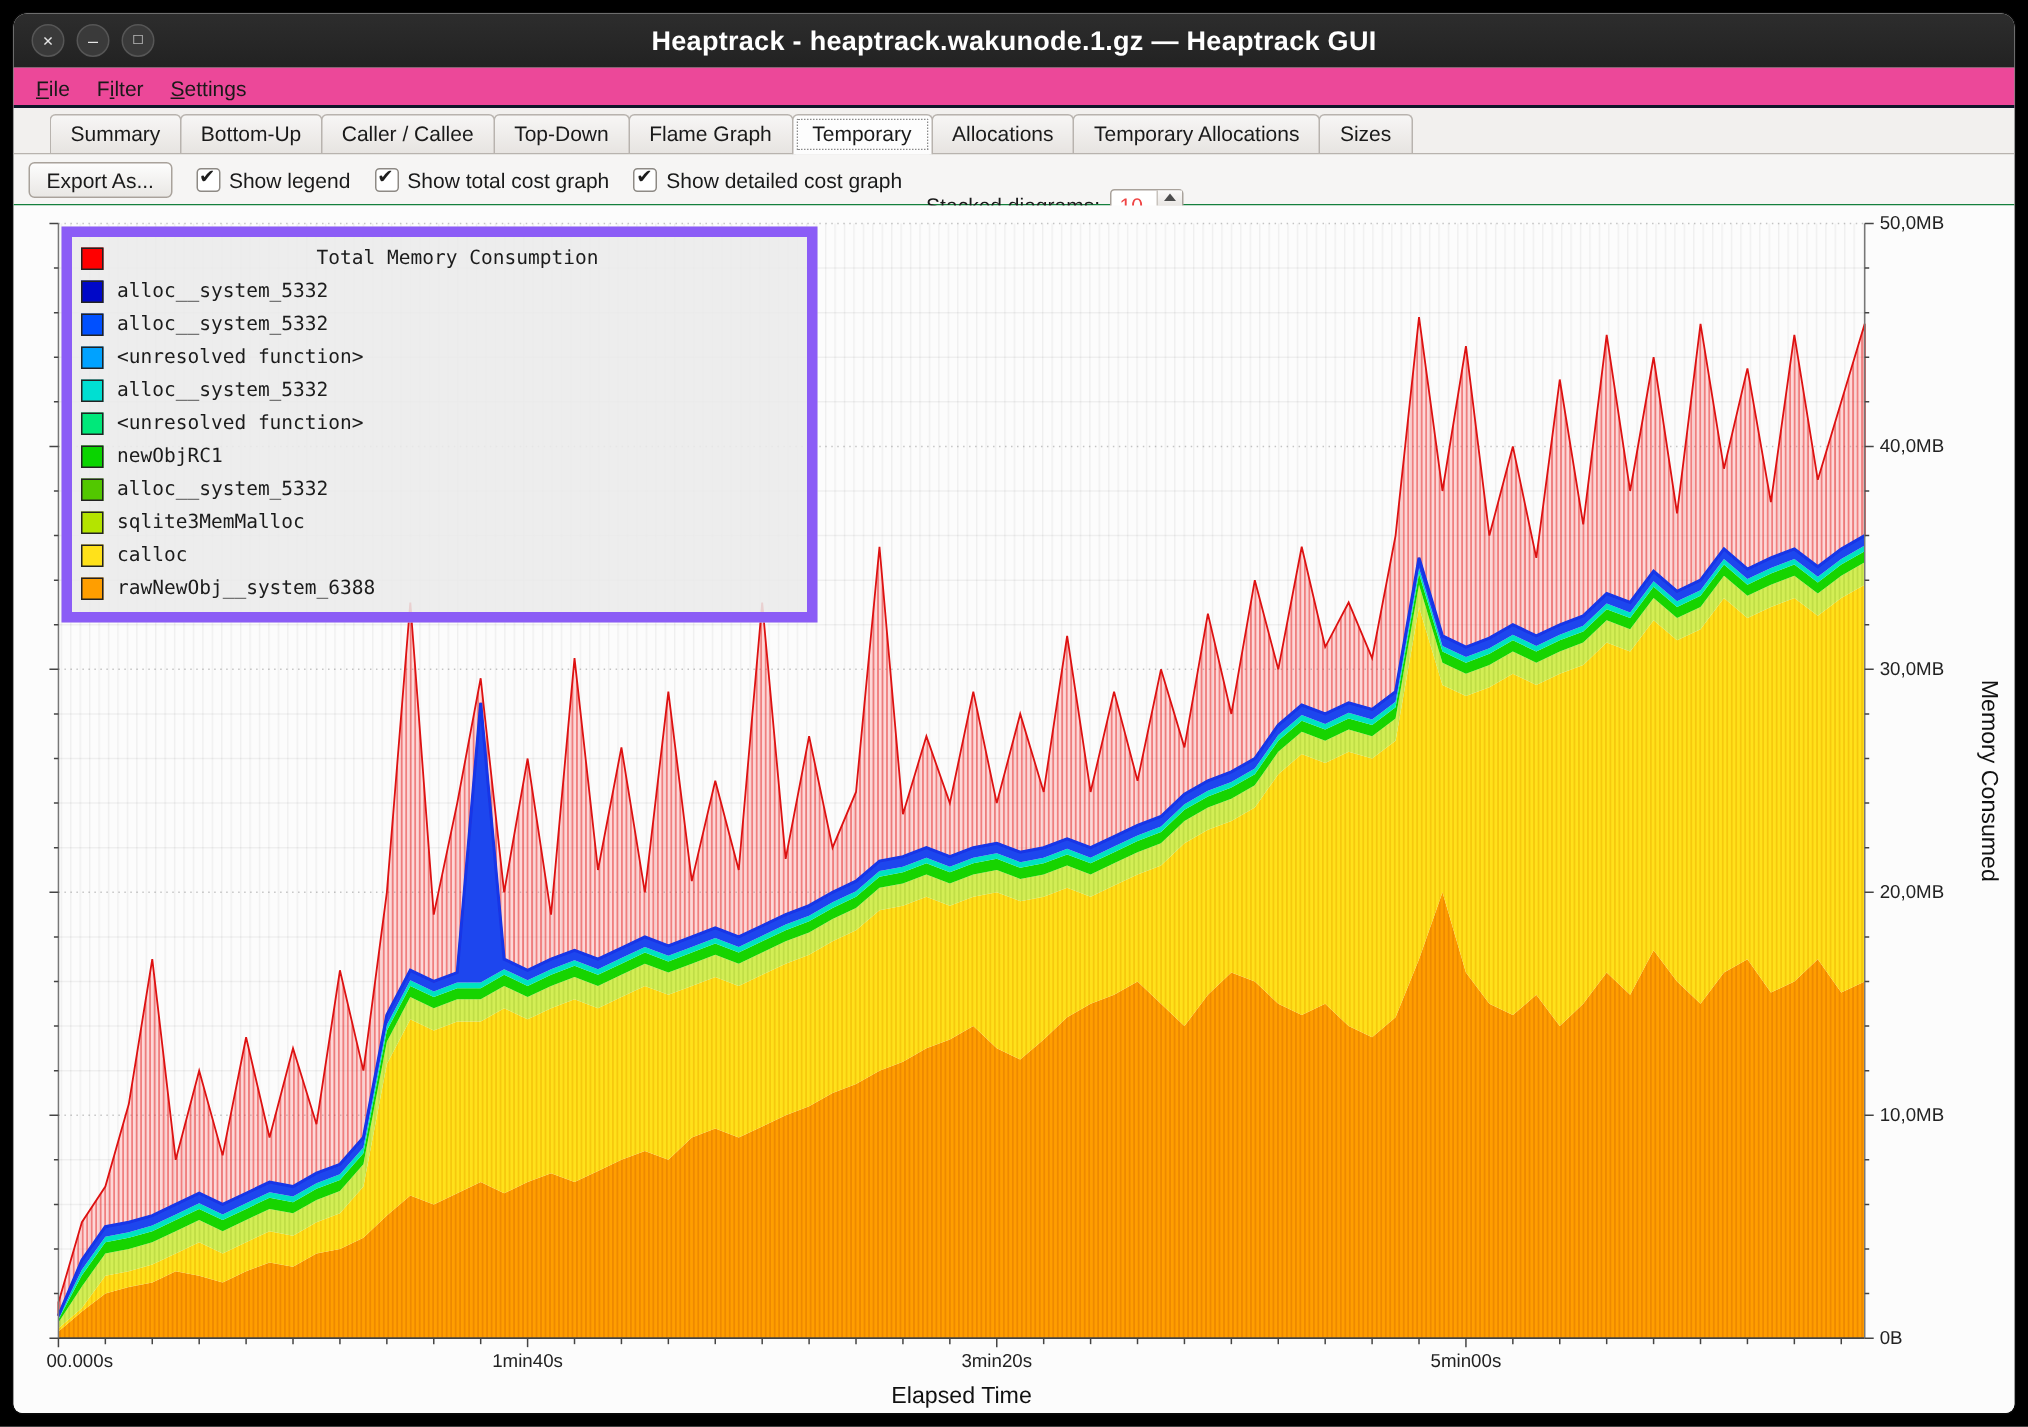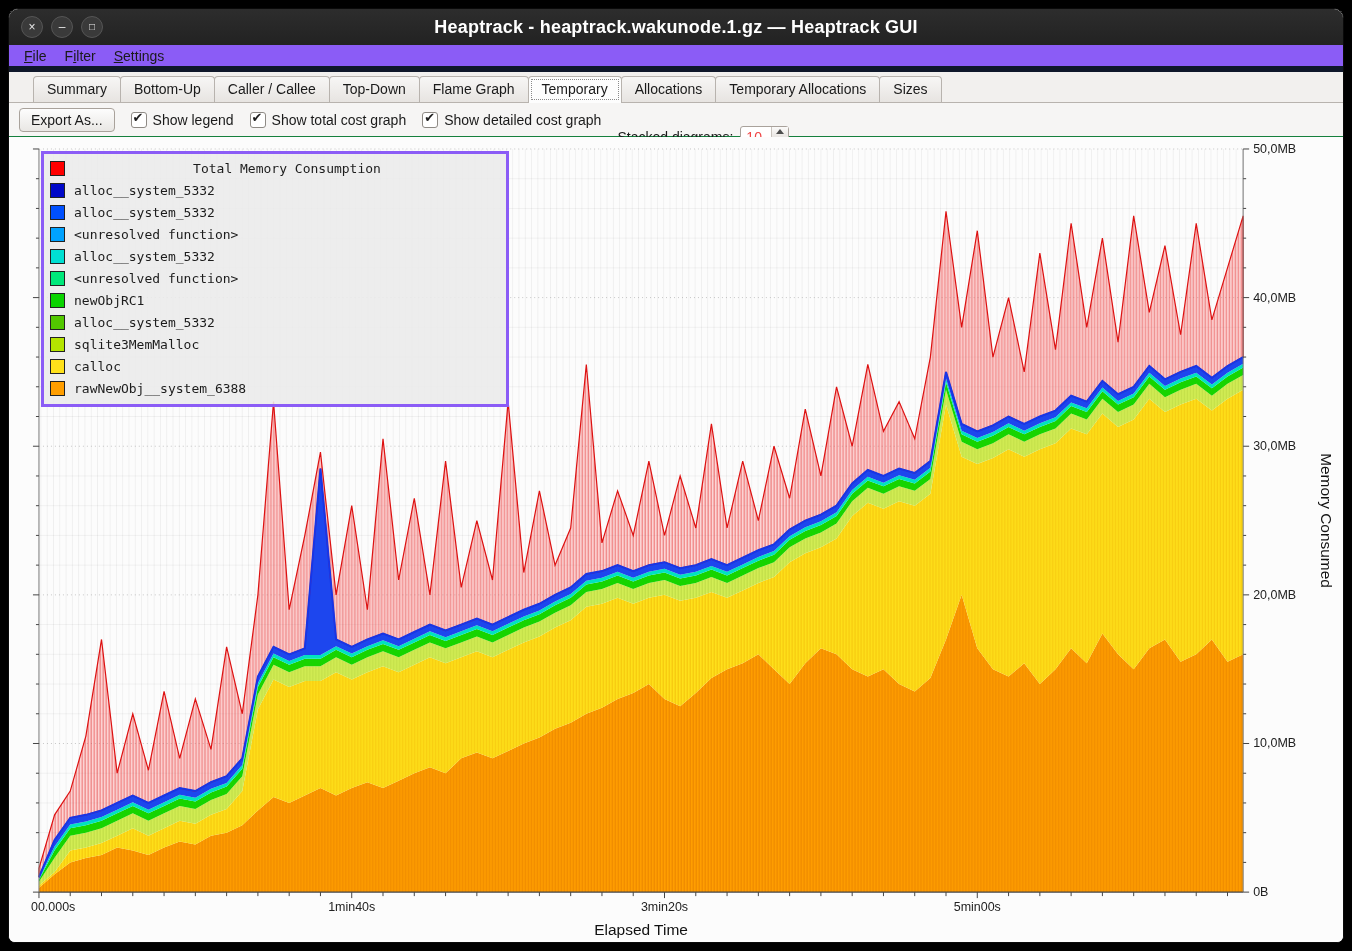--- a/index.html
+++ b/index.html
@@ -10,22 +10,22 @@
 
   
   .titlebar { height:36px; background:linear-gradient(#2d2d2d,#222); display:flex; align-items:center; position:relative; flex:0 0 36px; }
   .win-controls { position:absolute; left:12px; top:7px; display:flex; gap:8px; }
   .win-btn { width:22px; height:22px; border-radius:50%; background:#3a3a3a; border:1px solid #565656;
              color:#e6e6e6; font-size:12px; line-height:20px; text-align:center; cursor:default; }
   .win-btn.max { font-size:10px; }
   .win-title { margin:0 auto; color:#ffffff; font-weight:bold; font-size:18px; letter-spacing:.2px; }
 
   
-  .menubar { height:27px; flex:0 0 27px; background:#8b5cf6; display:flex; align-items:center; padding-left:6px;
-             border-bottom:6px solid #0f172a; font-size:14px; color:#1a1a1a; }
+  .menubar { height:27px; flex:0 0 27px; background:#ec4899; display:flex; align-items:flex-end; padding-left:6px;
+             border-bottom:2px solid #0f172a; font-size:14px; color:#1a1a1a; }
   .menu-item { padding:3px 9px; border-radius:3px; }
   .mn { text-decoration:underline; }
 
   
   .tabbar { height:31px; flex:0 0 31px; background:#f2f0ee; display:flex; align-items:flex-end; padding:4px 0 0 24px;
             border-bottom:1px solid #b8b3ae; }
   .tab { padding:4px 13px 5px 13px; font-size:14px; color:#1a1a1a; background:linear-gradient(#f7f6f5,#e7e4e1);
          border:1px solid #b8b3ae; border-bottom:none; border-radius:4px 4px 0 0; margin-right:-1px; white-space:nowrap; }
   .tab.active { background:#fdfdfd; position:relative; z-index:2; margin-bottom:-1px; padding-bottom:6px;
                 outline:1px dotted #8a8a8a; outline-offset:-4px; }
@@ -44,22 +44,22 @@
   .spin-value { width:30px; padding:2px 5px; font-size:14px; color:#ef4444; }
   .spin-arrows { width:17px; display:flex; flex-direction:column; border-left:1px solid #c9c4be; }
   .spin-btn { flex:1; background:linear-gradient(#fbfaf9,#e9e6e3); display:flex; align-items:center; justify-content:center; }
   .spin-btn.up { border-bottom:1px solid #c9c4be; }
   .tri-up { width:0; height:0; border-left:4px solid transparent; border-right:4px solid transparent; border-bottom:5px solid #4d4d4d; }
   .tri-down { width:0; height:0; border-left:4px solid transparent; border-right:4px solid transparent; border-top:5px solid #4d4d4d; }
 
   
   .chart-area { flex:1 1 auto; position:relative; background:#fcfcfc; }
   .chart-area svg { position:absolute; inset:0; }
-  .legend { position:absolute; left:32px; top:14px; width:468px; background:rgba(235,235,235,0.88);
-            border:3px solid #8b5cf6; padding:3px 6px 5px 6px; font-family:"DejaVu Sans Mono", monospace;
+  .legend { position:absolute; left:32px; top:14px; width:504px; background:rgba(235,235,235,0.88);
+            border:7px solid #8b5cf6; padding:3px 6px 5px 6px; font-family:"DejaVu Sans Mono", monospace;
             font-size:13px; color:#1c1c1c; z-index:5; }
   .legend-row { display:flex; align-items:center; gap:9px; height:22px; }
   .legend-swatch { width:15px; height:15px; border:1px solid #222; flex:0 0 15px; }
   .legend-title-row { display:flex; align-items:center; height:22px; gap:9px; }
   .legend-title { flex:1; text-align:center; }
 </style>
 </head>
 <body>
 
 <div class="screen">

